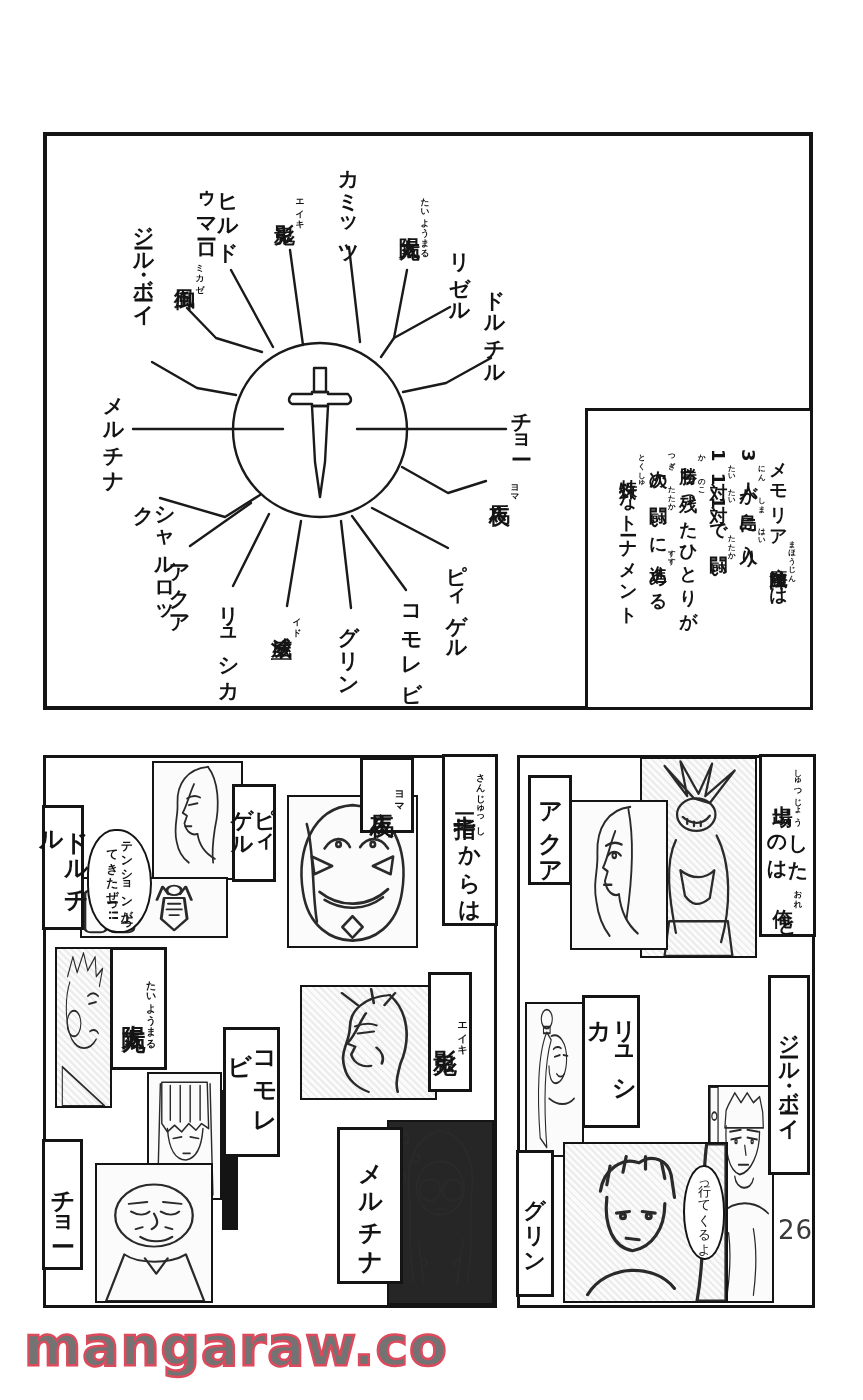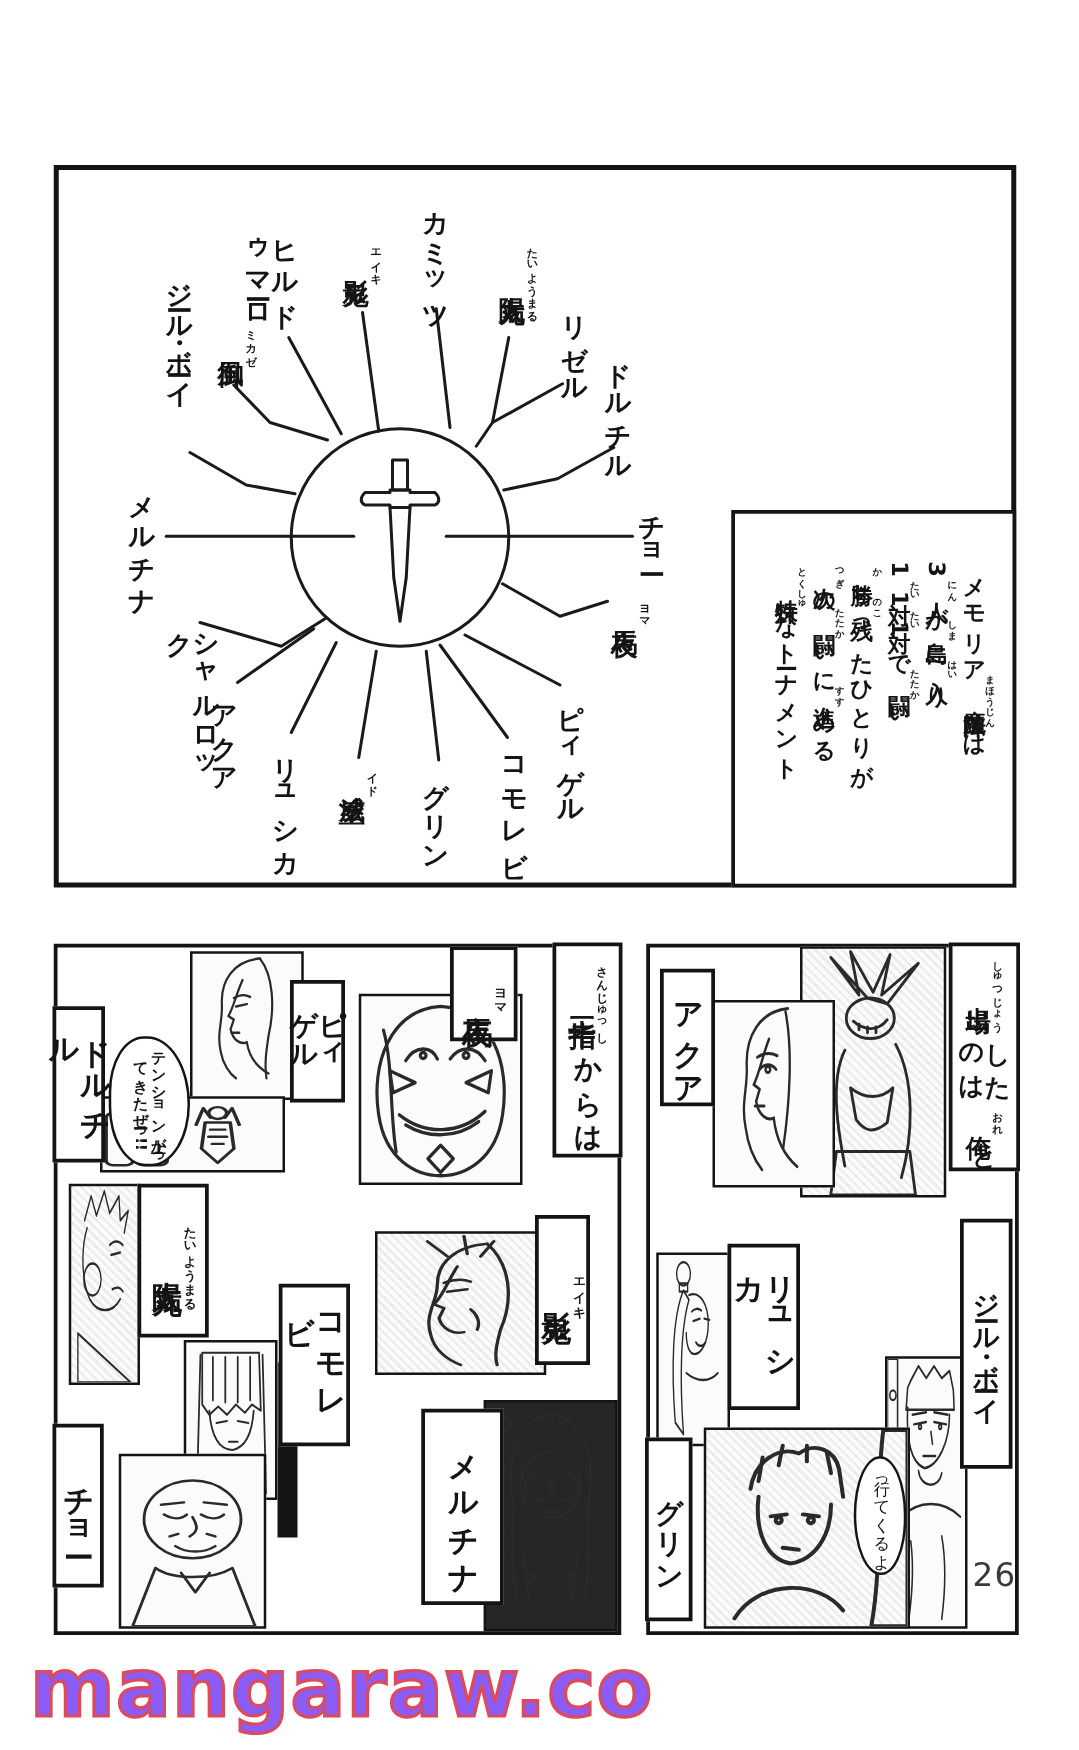--- a/index.html
+++ b/index.html
@@ -29,22 +29,22 @@
   .infotext{position:absolute;inset:0;writing-mode:vertical-rl;text-orientation:mixed;
             padding:38px 14px 14px 6px;font-size:18px;font-weight:bold;letter-spacing:2px;
             line-height:1.42;}
   .info-line{margin:0;}
   
   .diagram-svg{position:absolute;inset:0;width:100%;height:100%;}
   .diagram-svg path,.diagram-svg line,.diagram-svg circle,.diagram-svg polyline
       {fill:none;stroke:#1a1a1a;stroke-width:2.4;stroke-linecap:round;stroke-linejoin:round;}
   
   .pagenum{position:absolute;font-size:26px;color:#3a3a3a;letter-spacing:1px;}
-  .watermark{position:absolute;font-size:65px;font-weight:bold;letter-spacing:1px;
-             color:#8b5cf6;-webkit-text-stroke:2.5px #dc4a5c;text-stroke:2.5px #dc4a5c;}
+  .watermark{position:absolute;font-size:55px;font-weight:bold;letter-spacing:1px;
+             color:#737373;-webkit-text-stroke:2.5px #dc4a5c;text-stroke:2.5px #dc4a5c;}
   
   .sk path,.sk circle,.sk ellipse,.sk rect{fill:none;stroke:#2a2a2a;stroke-width:2;stroke-linecap:round;stroke-linejoin:round;}
 </style>
 </head>
 <body>
 
 <div class="page">
 
   <div class="frame" style="left:43px;top:132px;width:770px;height:578px;">
 
@@ -339,16 +339,16 @@
     <div class="vlabel" style="left:248px;top:217px;width:42px;height:200px;font-size:21px;">
         <span>ジール・ボーイ</span>
       </div>
     <div class="vlabel" style="left:-4px;top:392px;width:38px;height:147px;font-size:22px;">
         <span>グリン</span>
       </div>
 
     <div class="bubble" style="left:163px;top:407px;width:42px;height:95px;font-size:13px;border-radius:50% 50% 48% 52%;">行ってくるよ</div>
   </div>
 
-  <div class="pagenum" style="left:778px;top:1246px;">26</div>
+  <div class="pagenum" style="left:778px;top:1215px;">26</div>
   <div class="watermark" style="left:24px;top:1314px;">mangaraw.co</div>
 
 </div>
 
 </body></html>

